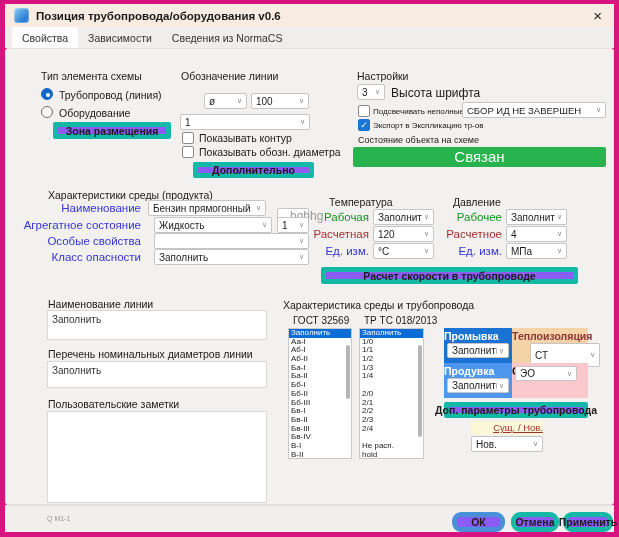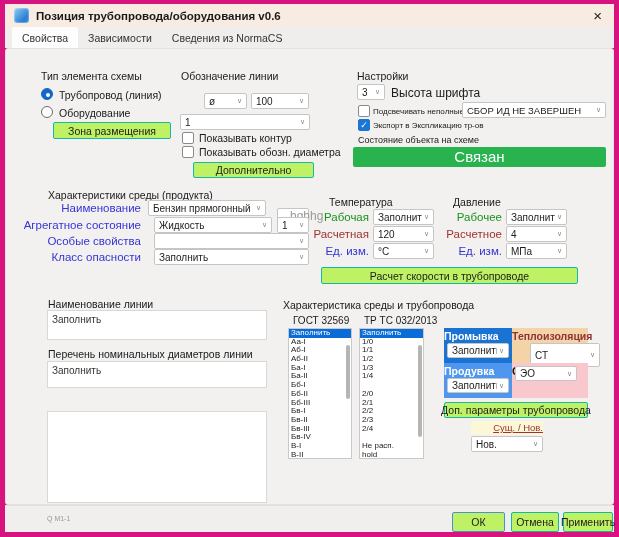--- a/index.html
+++ b/index.html
@@ -19,41 +19,41 @@
   .content *{position:absolute;}
   .lbl{font-size:10.5px;color:#1a1a1a;white-space:nowrap;}
   .lbl.small{font-size:8px;}
   .lbl.blue{color:var(--label-blue,#3434d6);font-size:11.5px;}
   .lbl.green{color:var(--label-green,#17941c);font-size:11.5px;}
   .lbl.red{color:var(--label-red,#a03232);font-size:11.5px;}
   .rt{text-align:right;}
   .combo{background:#fff;border:1px solid #c5c5c5;border-radius:2px;height:16px;display:flex;align-items:center;position:absolute;}
   .combo .cv{position:static;flex:1;font-size:10px;padding-left:4px;white-space:nowrap;overflow:hidden;color:#1c1c1c;}
   .combo .chev{position:static;font-size:7px;color:#888;padding:0 4px 0 2px;}
-  .btn{background:#bef264;border:1px solid #14b8a6;border-radius:2px;font-size:10.5px;color:#1c1c1c;display:flex;align-items:center;justify-content:center;white-space:nowrap;}
+  .btn{background:#8b5cf6;border:5px solid #14b8a6;border-radius:2px;font-size:10.5px;color:#1c1c1c;display:flex;align-items:center;justify-content:center;white-space:nowrap;font-weight:bold;}
   .cb{width:12px;height:12px;background:#fff;border:1px solid #8a8a8a;border-radius:2px;}
   .cb.checked{background:#1976d2;border-color:#1976d2;color:#fff;font-size:9px;line-height:11px;text-align:center;}
   .radio{width:12px;height:12px;border:1px solid #6a6a6a;border-radius:50%;background:#fff;}
   .radio.sel{background:#1467c6;border-color:#1467c6;}
   .radio.sel i{position:absolute;left:4px;top:4px;width:4px;height:4px;border-radius:50%;background:#fff;}
   .field{background:#fff;border:1px solid #c5c5c5;border-radius:2px;font-size:12px;color:#999;display:flex;align-items:center;padding-left:12px;margin-top:8px;}
   .statebar{background:var(--linked-green,#29b34e);color:#fff;font-size:15px;text-align:center;line-height:20px;border-radius:2px;}
   .ta{background:#fff;border:1px solid #d8d8d8;font-family:"Liberation Sans",sans-serif;font-size:10px;color:#333;padding:3px 4px;resize:none;outline:none;}
   .listbox{background:#fff;border:1px solid #c9c9c9;overflow:hidden;padding-left:0;}
   .listbox .li{position:static;font-size:8px;line-height:8.7px;height:8.7px;padding-left:2px;white-space:nowrap;color:#222;}
   .listbox .li.sel{background:var(--selection-blue,#0a6cd6);color:#fff;}
   .thumb{right:1px;width:4px;background:#b5b5b5;border-radius:2px;}
   .panel{display:block;}
   .panel .ph{position:absolute;left:0;right:0;top:2px;font-size:10.5px;font-weight:bold;}
   .existlbl{background:var(--existnew-yellow,#fcf8d7);color:var(--label-red,#b03434);font-size:9.5px;text-decoration:underline;text-align:right;line-height:14px;}
   
   .statusbar{position:absolute;left:5px;top:505px;width:609px;height:27px;background:#f0efee;border-top:1px solid #e2e1df;}
   .statusbar *{position:absolute;}
   .statusbar .info{left:42px;top:9px;font-size:7px;color:#999;}
-  .btn.h18{height:20px;}
+  .btn.h18{height:20px;border-radius:9px;}
   .btn.default{border-color:#4a90d9;}
 </style>
 </head>
 <body>
 
 <div class="win">
 
   <div class="titlebar">
     <span class="appicon"></span>
     <span class="title">Позиция трубопровода/оборудования v0.6</span>
@@ -172,20 +172,21 @@
     <div class="combo" style="left:500px;top:194px;width:61px">
       <span class="cv">МПа</span>
         <span class="chev">∨</span>
     </div>
     <div class="btn" style="left:315px;top:218px;width:257px;height:17px">Расчет скорости в трубопроводе</div>
 
     <span class="lbl" style="left:42px;top:249px">Наименование линии</span>
     <textarea class="ta" style="left: 41px; top: 261px; width: 220px; height: 30px;">Заполнить</textarea>
     <span class="lbl" style="left:42px;top:299px">Перечень номинальных диаметров линии</span>
     <textarea class="ta" style="left: 41px; top: 312px; width: 220px; height: 27px;">Заполнить</textarea>
+    <span class="lbl" style="left:42px;top:349px">Пользовательские заметки</span>
     <textarea class="ta" style="left: 41px; top: 362px; width: 220px; height: 92px;"></textarea>
 
     <span class="lbl" style="left:277px;top:250px">Характеристика среды и трубопровода</span>
     <span class="lbl" style="left:287px;top:266px;font-size:10px">ГОСТ 32569</span>
     <div class="listbox" style="left:282px;top:279px;width:64px;height:131px">
       <div class="thumb" style="top:16px;height:54px"></div>
     <div class="li sel">Заполнить</div>
         <div class="li">Аа-I</div>
         <div class="li">Аб-I</div>
         <div class="li">Аб-II</div>
@@ -194,21 +195,21 @@
         <div class="li">Бб-I</div>
         <div class="li">Бб-II</div>
         <div class="li">Бб-III</div>
         <div class="li">Бв-I</div>
         <div class="li">Бв-II</div>
         <div class="li">Бв-III</div>
         <div class="li">Бв-IV</div>
         <div class="li">В-I</div>
         <div class="li">В-II</div>
       </div>
-    <span class="lbl" style="left:358px;top:266px;font-size:10px">ТР ТС 032/2013</span>
+    <span class="lbl" style="left:358px;top:266px;font-size:10px">ТР ТС 018/2013</span>
     <div class="listbox" style="left:353px;top:279px;width:65px;height:131px">
       <div class="thumb" style="top:16px;height:92px"></div>
     <div class="li sel">Заполнить</div>
         <div class="li">1/0</div>
         <div class="li">1/1</div>
         <div class="li">1/2</div>
         <div class="li">1/3</div>
         <div class="li">1/4</div>
         <div class="li"></div>
         <div class="li">2/0</div>

